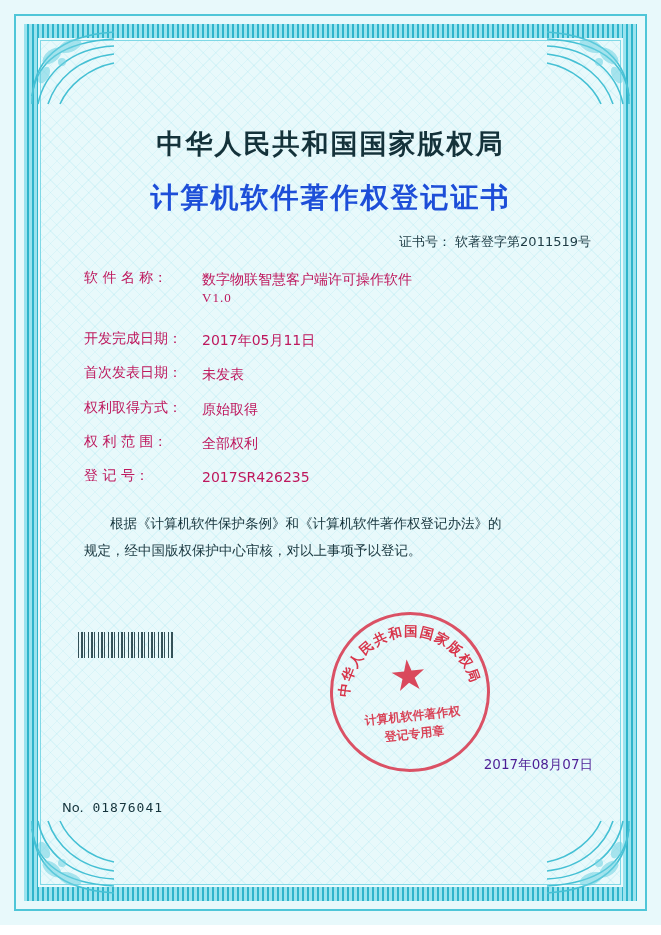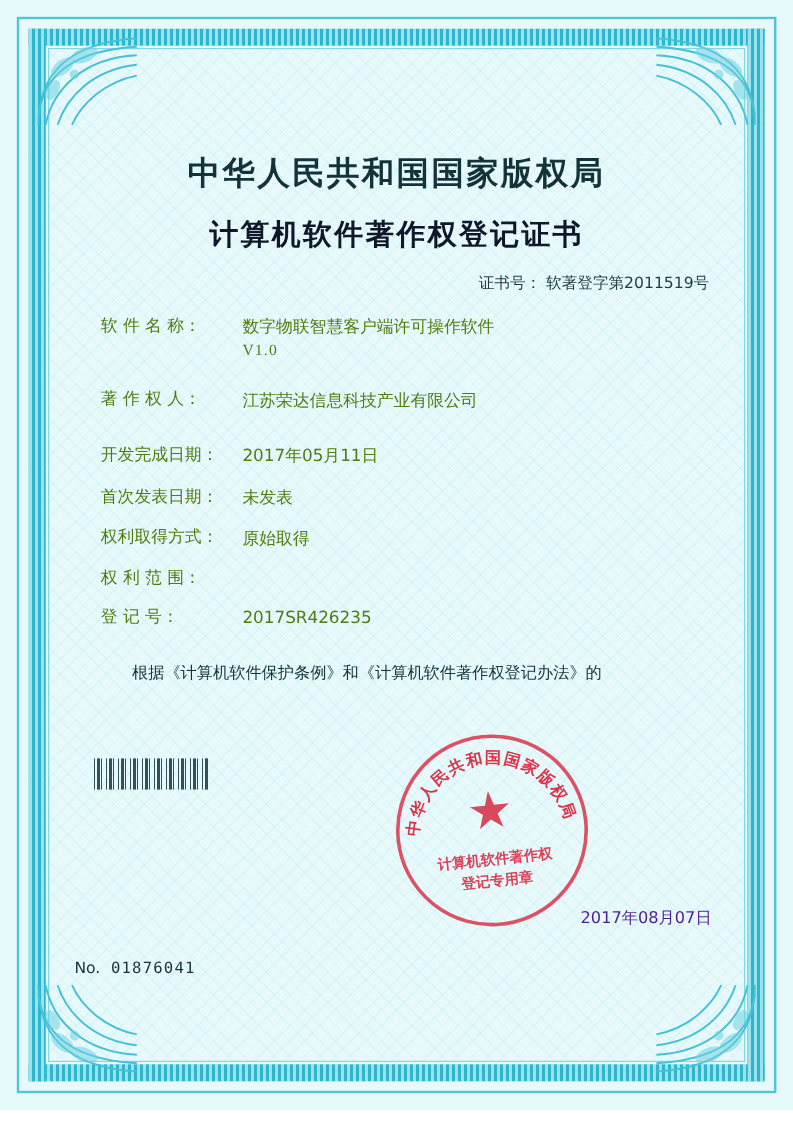--- a/index.html
+++ b/index.html
@@ -100,23 +100,23 @@
   }
   .title-main {
     font-size: 27px;
     letter-spacing: 2px;
     color: #14323a;
     font-weight: bold;
     font-family: "DejaVu Serif", serif;
   }
   .title-sub {
     margin-top: 17px;
-    font-size: 24px;
+    font-size: 28px;
     letter-spacing: 2px;
-    color: #0f172a;
+    color: #1d4ed8;
     font-weight: bold;
     font-family: "DejaVu Serif", serif;
   }
 
   .cert-no {
     margin-top: 16px;
     text-align: right;
     padding-right: 22px;
     font-size: 13px;
     color: #1d3b44;
@@ -125,21 +125,21 @@
 
   .fields {
     margin-top: 18px;
     padding-left: 36px;
   }
   .field-row {
     display: flex;
     align-items: flex-start;
     margin-bottom: 14px;
     font-size: 14px;
-    color: #4d7c0f;
+    color: #be185d;
     font-family: "DejaVu Sans", sans-serif;
   }
   .field-label {
     width: 118px;
     flex: 0 0 118px;
     letter-spacing: 0px;
     white-space: nowrap;
   }
   .field-value {
     flex: 1;
@@ -367,53 +367,51 @@
     <div class="fields">
 
       <div class="field-row group-1">
         <div class="field-label">软 件 名 称：</div>
         <div class="field-value">
           <span>数字物联智慧客户端许可操作软件</span>
           <span class="ver">V1.0</span>
         </div>
       </div>
 
-      <div class="field-row group-2">
-        <div class="field-label">著 作 权 人：</div>
-        <div class="field-value">江苏荣达信息科技产业有限公司</div>
-      </div>
 
       <div class="field-row">
         <div class="field-label">开发完成日期：</div>
         <div class="field-value">2017年05月11日</div>
       </div>
 
       <div class="field-row">
         <div class="field-label">首次发表日期：</div>
         <div class="field-value">未发表</div>
       </div>
 
       <div class="field-row">
         <div class="field-label">权利取得方式：</div>
         <div class="field-value">原始取得</div>
       </div>
 
       <div class="field-row">
         <div class="field-label">权 利 范 围：</div>
+        <div class="field-value">全部权利</div>
       </div>
 
       <div class="field-row">
         <div class="field-label">登 记 号：</div>
         <div class="field-value">2017SR426235</div>
       </div>
 
     </div>
 
     <div class="statement">
       <p class="indent">根据《计算机软件保护条例》和《计算机软件著作权登记办法》的</p>
+      <p>规定，经中国版权保护中心审核，对以上事项予以登记。</p>
     </div>
 
   </div>
 
   <div class="barcode"></div>
   <div class="barcode-digits"></div>
 
   <div class="seal">
     <div class="seal-ring"></div>
     <svg class="seal-arc" viewBox="0 0 160 160" xmlns="http://www.w3.org/2000/svg">

